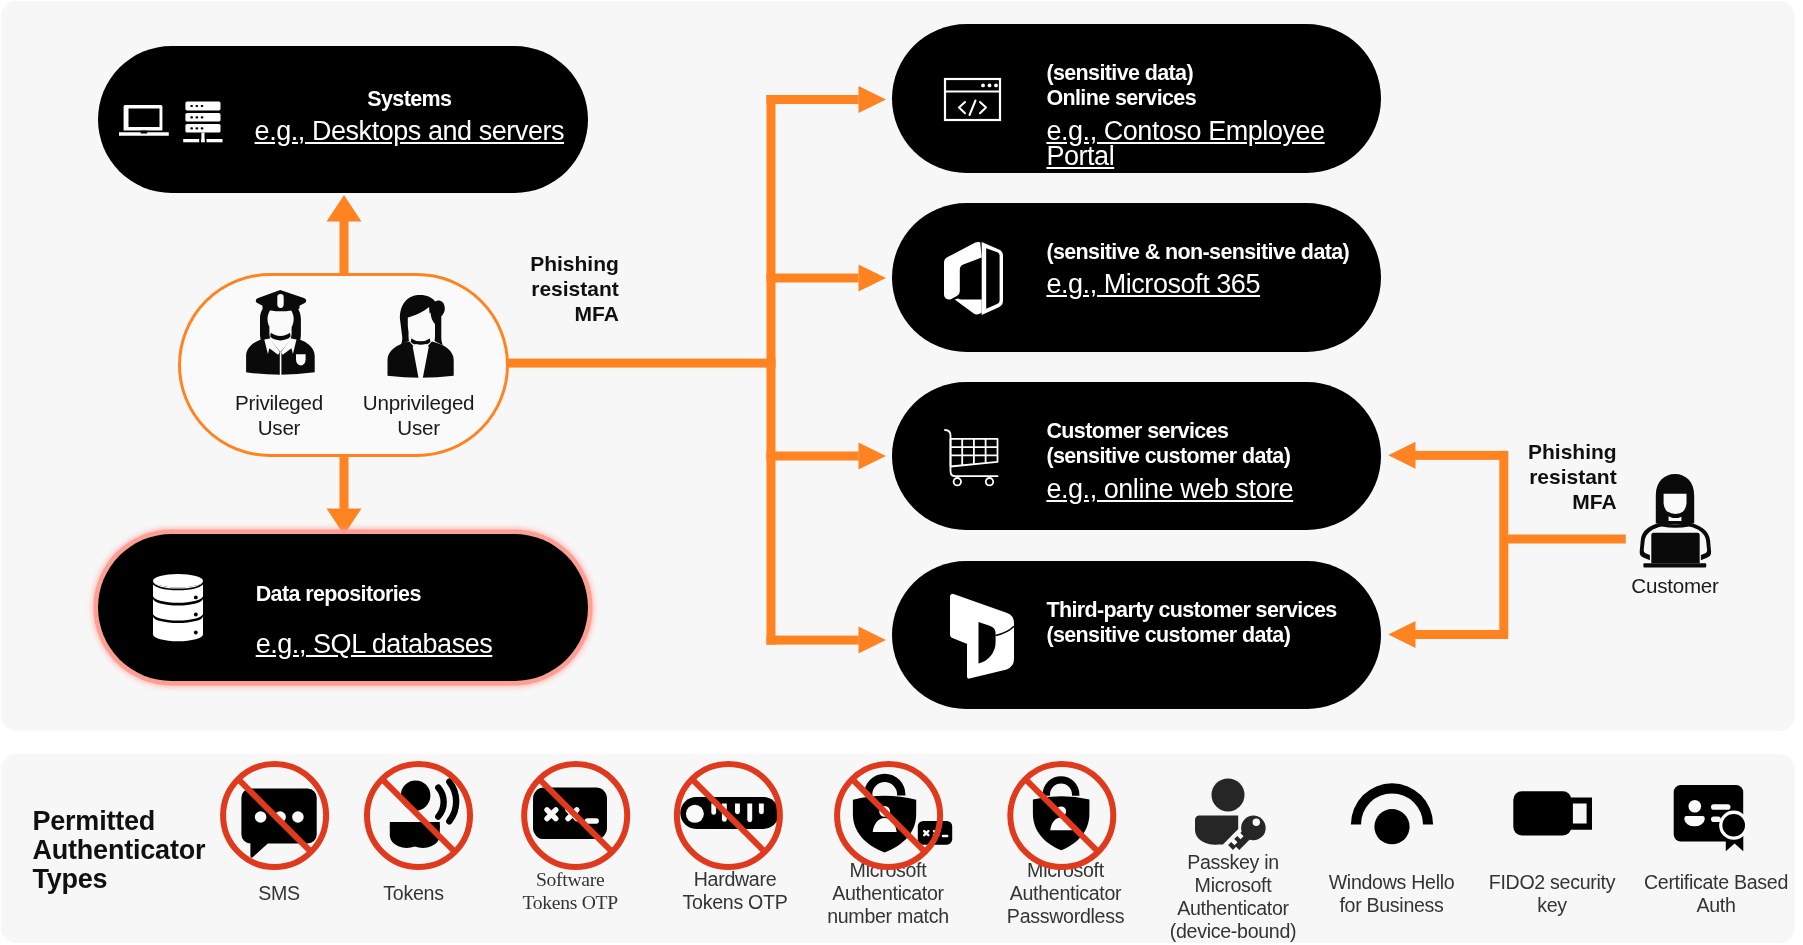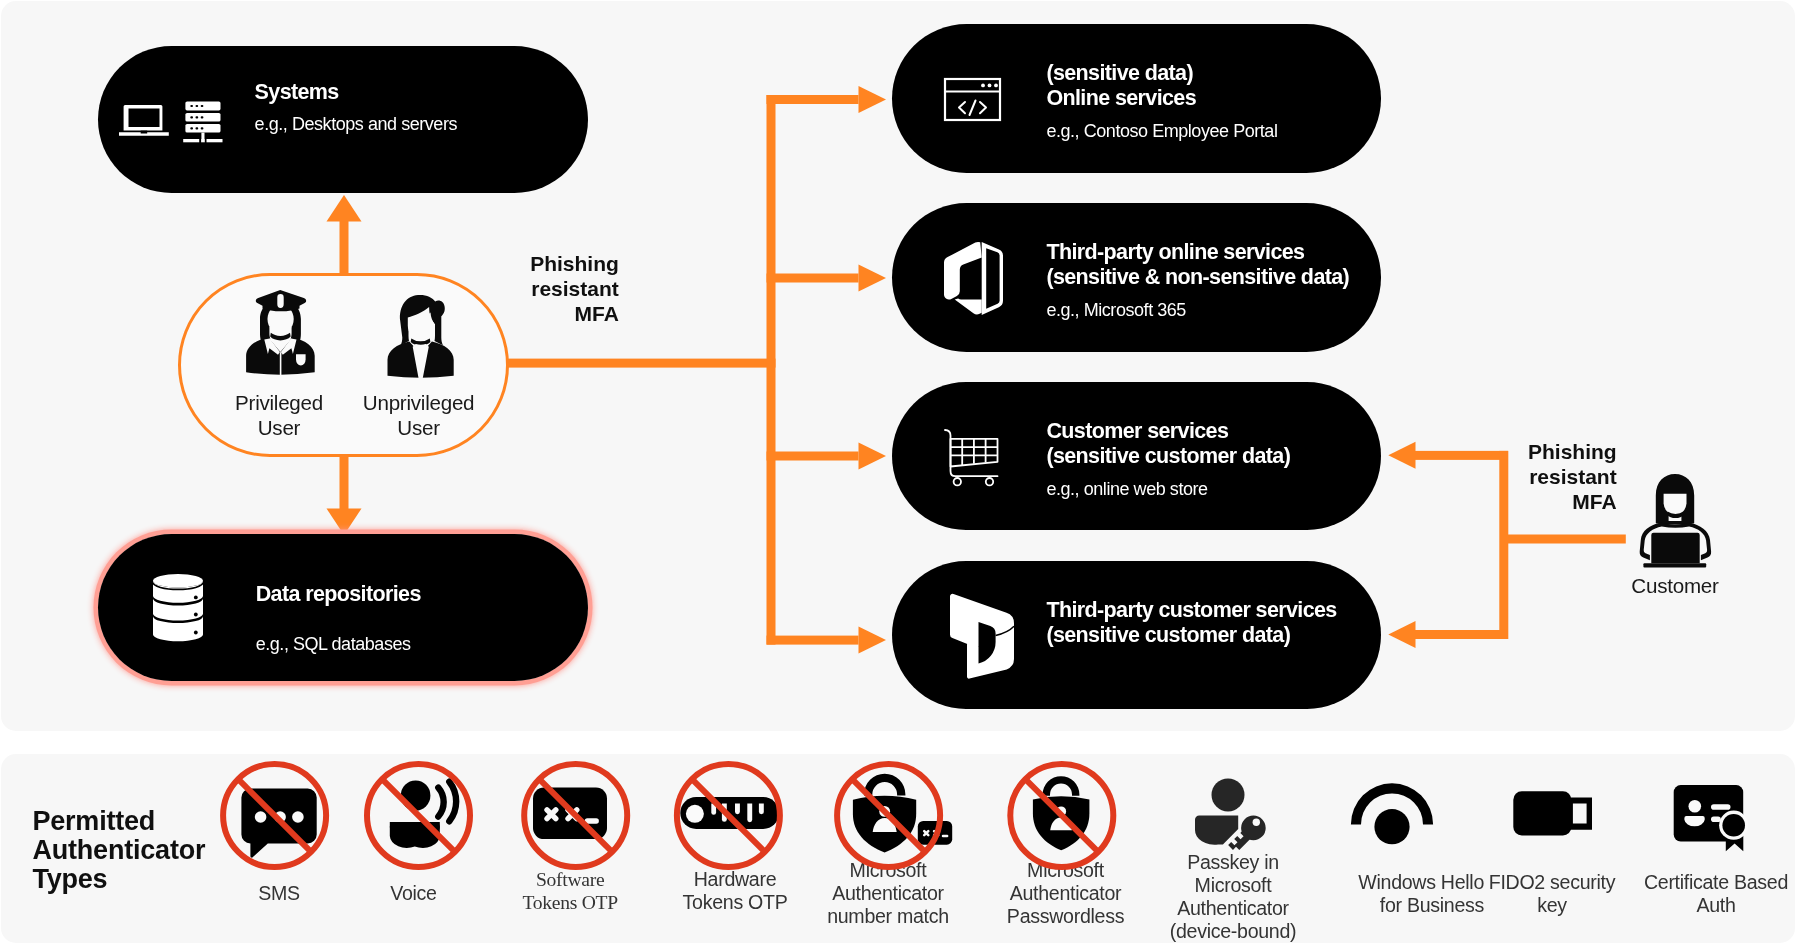--- a/index.html
+++ b/index.html
@@ -5,21 +5,21 @@
   html,body{margin:0;padding:0;background:#ffffff;}
   body{width:1803px;height:945px;font-family:"Liberation Sans",sans-serif;overflow:hidden;position:relative;}
   .panel{position:absolute;background:#f7f7f7;border-radius:15px;}
   #top-panel{left:1px;top:1px;width:1794px;height:730px;}
   #bottom-panel{left:1px;top:754px;width:1794px;height:189px;}
 
   .pill{position:absolute;background:#000;border-radius:999px;}
   .pill-icon{position:absolute;}
   .pill-text{position:absolute;color:#fff;}
   .pill-title{font-weight:bold;font-size:21.5px;line-height:25.7px;letter-spacing:-0.62px;}
-  .pill-sub{font-size:18px;line-height:25.7px;letter-spacing:-0.45px;}
+  .pill-sub{font-size:27px;line-height:25.7px;letter-spacing:-0.45px;text-decoration:underline;}
 
   .userbox{position:absolute;border:3px solid #ff8421;border-radius:999px;background:#fafafa;box-sizing:border-box;}
   .ulabel{position:absolute;text-align:center;font-size:20.6px;line-height:25.1px;color:#1a1a1a;letter-spacing:-0.25px;}
 
   svg{display:block;overflow:visible;}
   #arrows{position:absolute;left:0;top:0;width:1803px;height:945px;pointer-events:none;}
 
   .mfalabel{position:absolute;font-weight:bold;font-size:21px;line-height:25px;color:#101010;text-align:right;}
 
   .auth-title{position:absolute;font-weight:bold;font-size:27px;line-height:29px;color:#101010;letter-spacing:-0.2px;}
@@ -82,21 +82,21 @@
         <rect x="71.3" y="24.2" width="2.7" height="2.2" rx="1"></rect>
           <rect x="76.5" y="24.2" width="2.7" height="2.2" rx="1"></rect>
           <rect x="81.7" y="24.2" width="2.7" height="2.2" rx="1"></rect>
       </g>
       <rect x="82.4" y="29.6" width="3.1" height="6.4"></rect>
       <rect x="64.2" y="36" width="16" height="3.3"></rect>
       <rect x="82.1" y="36" width="3.7" height="3.3"></rect>
       <rect x="87.5" y="36" width="16" height="3.3"></rect>
     </g>
   </svg>
-  <div class="pill-text" style="left:156.6px;top:34px;">
+  <div class="pill-text" style="left:156.6px;top:41px;text-align:center;">
     <div class="pill-title">Systems</div>
     <div class="pill-sub" style="margin-top:6.6px;">e.g., Desktops and servers</div>
   </div>
 </div>
 
 <div id="node-data-glow" style="position:absolute;left:98px;top:534px;width:490px;height:147px;border-radius:999px;box-shadow:0 0 0 4.5px #ff9f94, 0 0 6px 4.5px rgba(255,150,140,.95);"></div>
 <div class="pill" id="node-data" style="left:98px;top:534px;width:490px;height:147px;">
   <svg class="pill-icon" style="left:54.6px;top:40px;" width="50" height="68" viewBox="0 0 50 68" fill="#fff">
     <ellipse cx="25" cy="6.8" rx="25" ry="6.8"></ellipse>
     <path d="M0 6.8 v15.2 a25 6.8 0 0 0 50 0 v-15.2 a25 6.8 0 0 1 -50 0 z"></path>
@@ -179,21 +179,20 @@
   </div>
 </div>
 
 <div class="pill" style="left:892px;top:203px;width:489px;height:149px;">
   <svg class="pill-icon" style="left:52.2px;top:38.6px;" width="59" height="73" viewBox="0 0 59 73" fill="#fff">
     <path d="M36.2 0.3 a6 6 0 0 0 -4.9 0.3 L3.6 15.1 A6 6 0 0 0 0 20.6 v32 a5 5 0 0 0 7.3 4.4 l5.6 -2.9 a5.5 5.5 0 0 0 2.9 -4.8 v-21.6 a5.5 5.5 0 0 1 3.5 -5.1 l18.4 -7.1 z"></path>
     <path d="M10.7 57.4 l18.7 13.8 a6 6 0 0 0 6.2 0.6 l2.1 -1 v-13.3 h-20.6 a5.5 5.5 0 0 1 -3 -0.9 z"></path>
     <path d="M37.7 0 v72.9 l17.1 -7.7 a7 7 0 0 0 4.2 -6.4 v-44.9 a7 7 0 0 0 -4.6 -6.6 z M42.2 6.3 l11.2 4 a3.3 3.3 0 0 1 2.2 3.1 v45.3 a3.3 3.3 0 0 1 -2 3 l-11.4 5.1 z" fill-rule="evenodd"></path>
   </svg>
   <div class="pill-text" style="left:154.4px;top:36.6px;">
-    <div class="pill-title">Third-party online services</div>
     <div class="pill-title">(sensitive &amp; non-sensitive data)</div>
     <div class="pill-sub" style="margin-top:6.6px;">e.g., Microsoft 365</div>
   </div>
 </div>
 
 <div class="pill" style="left:892px;top:382px;width:489px;height:148px;">
   <svg class="pill-icon" style="left:53.2px;top:48px;" width="54" height="58" viewBox="0 0 54 58" fill="none" stroke="#fff" stroke-width="1.8">
     <path d="M0 0 c4 0.2 5.5 1.8 5.5 5.4 v35.5 c0 3.4 1.7 5.3 4.7 5.3 h42.3" stroke-linecap="round" stroke-linejoin="round"></path>
     <path d="M5.5 8.9 h47 v22.9 L5.5 36.5 z" stroke-linejoin="round"></path>
     <path d="M5.5 17.2 h47 M5.5 25.4 h47 M17.2 9 v26.1 M28.9 9 v24.7 M40.6 9 v23.5"></path>
@@ -243,21 +242,21 @@
   <div>Permitted</div>
   <div>Authenticator</div>
   <div>Types</div>
 </div>
 
 <div id="auth-items">
     <div class="auth-label" style="left: 204px; top: 881.5px; width: 150px; text-align: center;">
       <div>SMS</div>
     </div>
     <div class="auth-label" style="left: 338.5px; top: 881.5px; width: 150px;">
-      <div>Voice</div>
+      <div>Tokens</div>
     </div>
     <div class="auth-label" style="left: 485.2px; top: 868px; width: 170px; font-family: Liberation Serif, serif;">
       <div>Software</div>
       <div>Tokens OTP</div>
     </div>
     <div class="auth-label" style="left: 650px; top: 868px; width: 170px;">
       <div>Hardware</div>
       <div>Tokens OTP</div>
     </div>
     <div class="auth-label" style="left: 793px; top: 858.8px; width: 190px;">
@@ -269,21 +268,21 @@
       <div>Microsoft</div>
       <div>Authenticator</div>
       <div>Passwordless</div>
     </div>
     <div class="auth-label" style="left: 1140.5px; top: 850.9px; width: 185px;">
       <div>Passkey in</div>
       <div>Microsoft</div>
       <div>Authenticator</div>
       <div>(device-bound)</div>
     </div>
-    <div class="auth-label" style="left: 1299px; top: 870.6px; width: 185px; text-align: right;">
+    <div class="auth-label" style="left: 1299px; top: 870.6px; width: 185px;">
       <div>Windows Hello</div>
       <div>for Business</div>
     </div>
     <div class="auth-label" style="left: 1459.5px; top: 870.6px; width: 185px;">
       <div>FIDO2 security</div>
       <div>key</div>
     </div>
     <div class="auth-label" style="left: 1616px; top: 870.6px; width: 200px;">
       <div>Certificate Based</div>
       <div>Auth</div>

